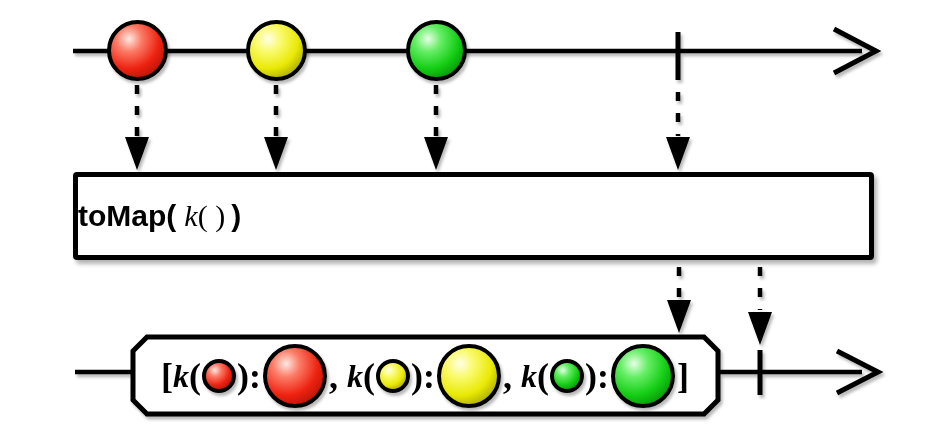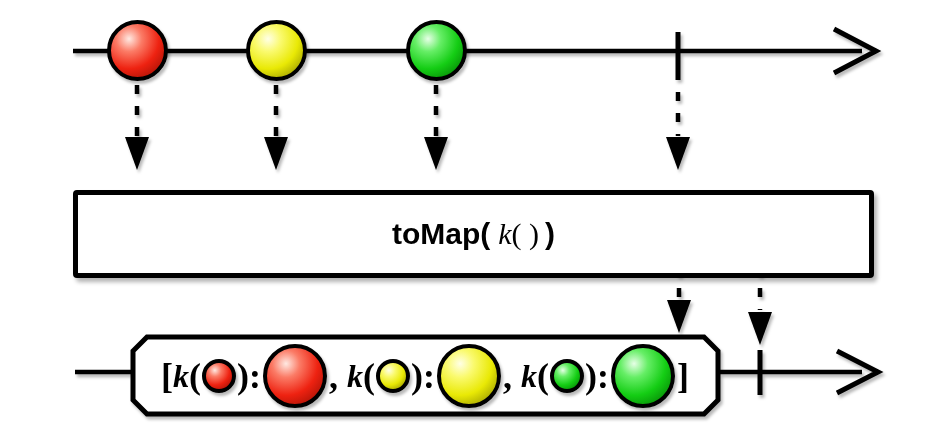--- a/index.html
+++ b/index.html
@@ -19,24 +19,24 @@
     box-shadow:2px 3px 3px rgba(0,0,0,0.28);}
   .marble.red{background:radial-gradient(circle at 34% 28%,#ffe9e2 0%,#fb7b66 25%,#ee2211 58%,#8e0b00 100%);}
   .marble.yellow{background:radial-gradient(circle at 34% 28%,#ffffe6 0%,#fafa6e 25%,#e9e905 58%,#7e7e00 100%);}
   .marble.green{background:radial-gradient(circle at 34% 28%,#e6ffe6 0%,#66ee66 25%,#14cd14 58%,#006e00 100%);}
   .marble.src{width:53px;height:53px;position:absolute;top:20px;}
   .marble.map-small{width:26px;height:26px;margin:0 1px;}
   .marble.map-large{width:56px;height:56px;margin:0 2px;}
 
   
   #operator-box{
-    position:absolute;left:73px;top:190px;width:791px;height:78px;
+    position:absolute;left:73px;top:172px;width:791px;height:78px;
     background:#ffffff;border:5px solid #000;border-radius:4px;
     box-shadow:3px 4px 4px rgba(0,0,0,0.3);
-    display:flex;align-items:center;justify-content:center;z-index:2;
+    display:flex;align-items:center;justify-content:flex-start;z-index:2;
   }
   .op-bold{font-family:"Liberation Sans",sans-serif;font-weight:bold;
     font-size:30px;color:#000;white-space:pre;}
   .op-k{font-family:"Liberation Serif",serif;font-style:italic;
     font-size:30px;color:#000;margin-left:8px;white-space:pre;}
   .op-parens{font-family:"Liberation Serif",serif;font-size:30px;
     color:#000;white-space:pre;margin-right:6px;}
 
   
   #map-content{

